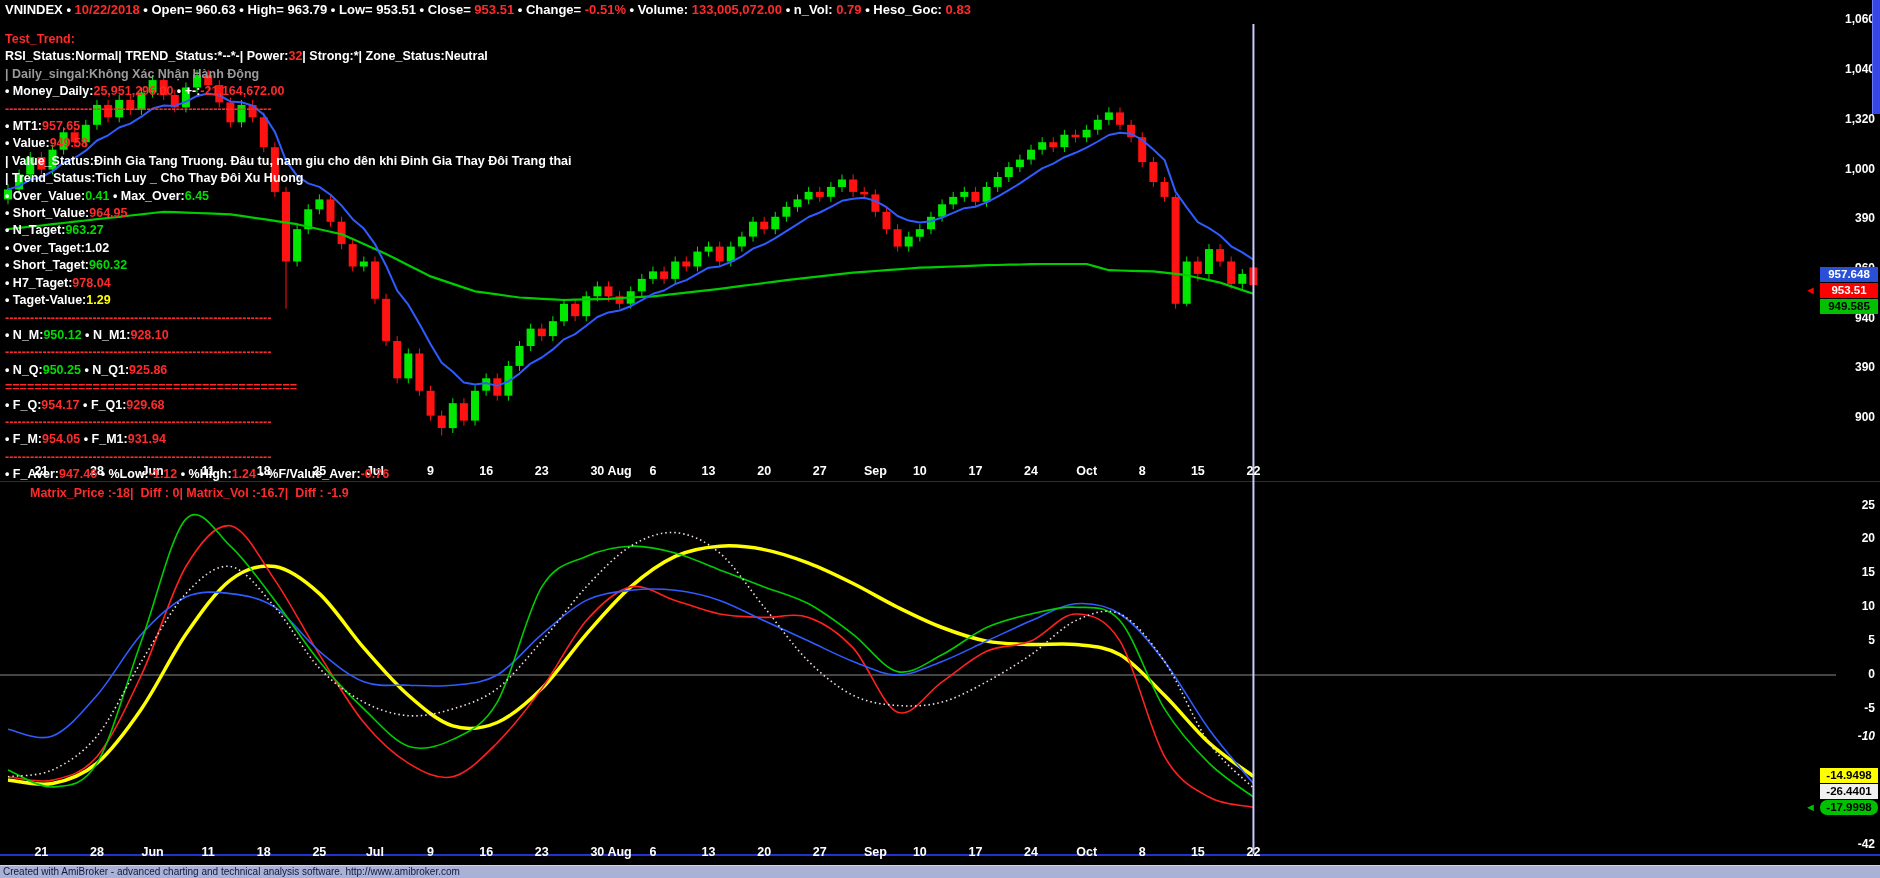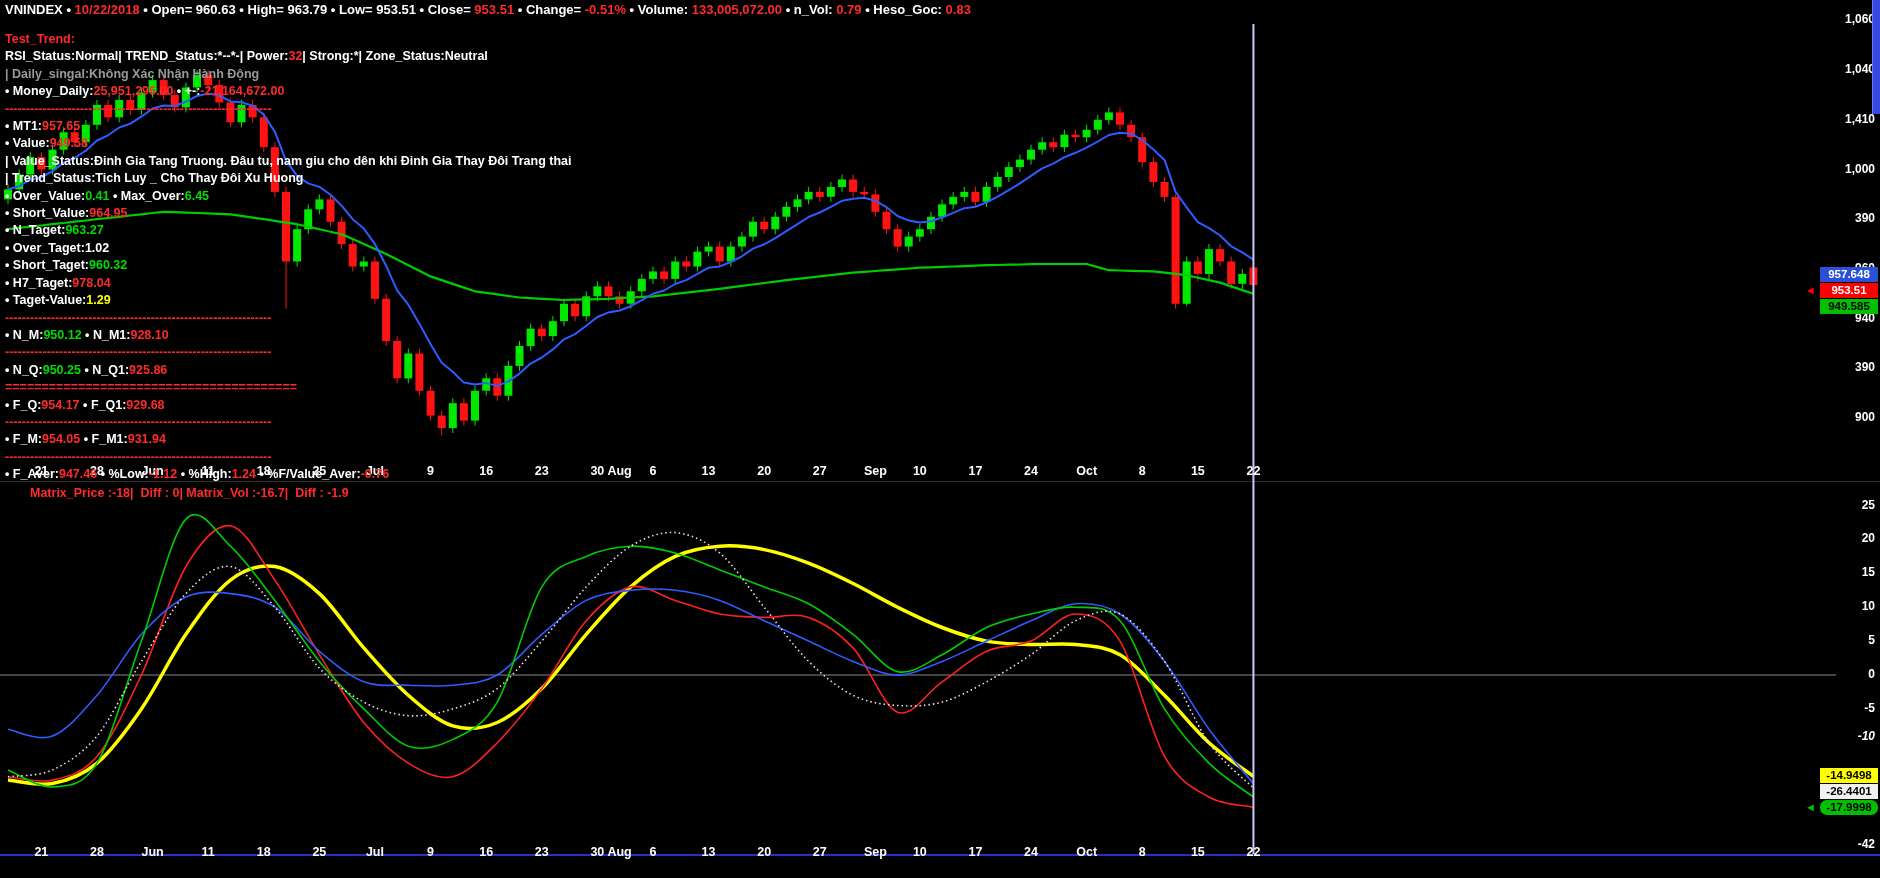--- a/index.html
+++ b/index.html
@@ -266,21 +266,21 @@
       <path d="M8.0,769.9C15.4,772.7 37.7,788.0 52.5,786.9C67.3,785.7 82.1,787.4 97.0,763.1C111.8,738.8 126.6,681.8 141.4,641.1C156.3,600.4 171.1,534.9 185.9,519.1C200.7,503.2 215.6,532.6 230.4,546.2C245.2,559.7 260.1,581.2 274.9,600.4C289.7,619.6 304.5,643.4 319.4,661.4C334.2,679.5 349.0,694.8 363.8,708.9C378.7,723.0 393.5,741.1 408.3,746.2C423.1,751.3 438.0,746.8 452.8,739.4C467.6,732.1 482.5,727.5 497.3,702.1C512.1,676.7 526.9,611.2 541.8,586.9C556.6,562.6 571.4,563.1 586.2,556.4C601.1,549.6 615.9,546.7 630.7,546.2C645.5,545.6 660.4,549.0 675.2,553.0C690.0,556.9 704.9,564.3 719.7,569.9C734.5,575.6 749.3,581.2 764.2,586.9C779.0,592.5 793.8,595.9 808.6,603.8C823.5,611.7 838.3,623.0 853.1,634.3C867.9,645.6 882.8,668.2 897.6,671.6C912.4,675.0 927.3,662.0 942.1,654.7C956.9,647.3 971.7,634.3 986.6,627.5C1001.4,620.8 1016.2,617.4 1031.0,614.0C1045.9,610.6 1060.7,606.1 1075.5,607.2C1090.3,608.3 1105.2,603.8 1120.0,620.8C1134.8,637.7 1149.7,685.2 1164.5,708.9C1179.3,732.6 1194.1,748.5 1209.0,763.1C1223.8,777.8 1246.0,791.4 1253.4,797.0" fill="none" stroke="#00cc00" stroke-width="1.6"></path>
       <path d="M8.0,776.7C15.4,775.6 37.7,776.7 52.5,769.9C67.3,763.1 82.1,754.1 97.0,736.0C111.8,717.9 126.6,685.2 141.4,661.4C156.3,637.7 171.1,609.5 185.9,593.6C200.7,577.8 215.6,564.3 230.4,566.5C245.2,568.8 260.1,590.3 274.9,607.2C289.7,624.2 304.5,652.4 319.4,668.2C334.2,684.0 349.0,694.2 363.8,702.1C378.7,710.0 393.5,714.5 408.3,715.7C423.1,716.8 438.0,713.4 452.8,708.9C467.6,704.4 482.5,699.9 497.3,688.6C512.1,677.3 526.9,658.0 541.8,641.1C556.6,624.2 571.4,602.7 586.2,586.9C601.1,571.0 615.9,555.2 630.7,546.2C645.5,537.1 660.4,531.5 675.2,532.6C690.0,533.8 704.9,540.5 719.7,553.0C734.5,565.4 749.3,589.1 764.2,607.2C779.0,625.3 793.8,646.8 808.6,661.4C823.5,676.1 838.3,688.0 853.1,695.3C867.9,702.7 882.8,704.4 897.6,705.5C912.4,706.6 927.3,706.1 942.1,702.1C956.9,698.2 971.7,689.7 986.6,681.8C1001.4,673.9 1016.2,664.8 1031.0,654.7C1045.9,644.5 1060.7,627.5 1075.5,620.8C1090.3,614.0 1105.2,607.2 1120.0,614.0C1134.8,620.8 1149.7,640.0 1164.5,661.4C1179.3,682.9 1194.1,721.7 1209.0,742.8C1223.8,763.9 1246.0,780.5 1253.4,788.0" fill="none" stroke="#f2dede" stroke-width="1.6" stroke-dasharray="1.5 3"></path>
       <line x1="1253.4399999999998" y1="24" x2="1253.4399999999998" y2="854" stroke="#c8ccff" stroke-width="2"></line>
     </svg>
   <div id="titlebar" class="titlebar"><span style="color: rgb(255, 255, 255);">VNINDEX</span><span style="color: rgb(255, 255, 255);"> • </span><span style="color: rgb(255, 42, 42);">10/22/2018</span><span style="color: rgb(255, 255, 255);"> • Open= 960.63 • High= 963.79 • Low= 953.51 • Close= </span><span style="color: rgb(255, 42, 42);">953.51</span><span style="color: rgb(255, 255, 255);"> • Change= </span><span style="color: rgb(255, 42, 42);">-0.51%</span><span style="color: rgb(255, 255, 255);"> • Volume: </span><span style="color: rgb(255, 42, 42);">133,005,072.00</span><span style="color: rgb(255, 255, 255);"> • n_Vol: </span><span style="color: rgb(255, 42, 42);">0.79</span><span style="color: rgb(255, 255, 255);"> • Heso_Goc: </span><span style="color: rgb(255, 42, 42);">0.83</span></div>
   <div id="overlay" class="overlay"><div><span style="color: rgb(255, 42, 42);">Test_Trend:</span></div><div><span style="color: rgb(255, 255, 255);">RSI_Status:Normal| TREND_Status:*--*-| Power:</span><span style="color: rgb(255, 42, 42);">32</span><span style="color: rgb(255, 255, 255);">| Strong:*| Zone_Status:Neutral</span></div><div><span style="color: rgb(154, 154, 154);">| Daily_singal:Không Xác Nhận Hành Động</span></div><div><span style="color: rgb(255, 255, 255);">• Money_Daily:</span><span style="color: rgb(255, 42, 42);">25,951,296.00</span><span style="color: rgb(255, 255, 255);"> • +-:</span><span style="color: rgb(255, 42, 42);">-21,164,672.00</span></div><div><span style="color: rgb(255, 42, 42);">----------------------------------------------------------------</span></div><div><span style="color: rgb(255, 255, 255);">• MT1:</span><span style="color: rgb(255, 42, 42);">957.65</span></div><div><span style="color: rgb(255, 255, 255);">• Value:</span><span style="color: rgb(255, 42, 42);">949.58</span></div><div><span style="color: rgb(255, 255, 255);">| Value_Status:Đinh Gia Tang Truong. Đâu tu, nam giu cho dên khi Đinh Gia Thay Đôi Trang thai</span></div><div><span style="color: rgb(255, 255, 255);">| Trend_Status:Tich Luy _ Cho Thay Đôi Xu Huong</span></div><div><span style="color: rgb(255, 255, 255);">• Over_Value:</span><span style="color: rgb(0, 221, 0);">0.41</span><span style="color: rgb(255, 255, 255);"> • Max_Over:</span><span style="color: rgb(0, 221, 0);">6.45</span></div><div><span style="color: rgb(255, 255, 255);">• Short_Value:</span><span style="color: rgb(255, 42, 42);">964.95</span></div><div><span style="color: rgb(255, 255, 255);">• N_Taget:</span><span style="color: rgb(0, 221, 0);">963.27</span></div><div><span style="color: rgb(255, 255, 255);">• Over_Taget:</span><span style="color: rgb(255, 255, 255);">1.02</span></div><div><span style="color: rgb(255, 255, 255);">• Short_Taget:</span><span style="color: rgb(0, 221, 0);">960.32</span></div><div><span style="color: rgb(255, 255, 255);">• H7_Taget:</span><span style="color: rgb(255, 42, 42);">978.04</span></div><div><span style="color: rgb(255, 255, 255);">• Taget-Value:</span><span style="color: rgb(255, 255, 0);">1.29</span></div><div><span style="color: rgb(255, 42, 42);">----------------------------------------------------------------</span></div><div><span style="color: rgb(255, 255, 255);">• N_M:</span><span style="color: rgb(0, 221, 0);">950.12</span><span style="color: rgb(255, 255, 255);"> • N_M1:</span><span style="color: rgb(255, 42, 42);">928.10</span></div><div><span style="color: rgb(255, 42, 42);">----------------------------------------------------------------</span></div><div><span style="color: rgb(255, 255, 255);">• N_Q:</span><span style="color: rgb(0, 221, 0);">950.25</span><span style="color: rgb(255, 255, 255);"> • N_Q1:</span><span style="color: rgb(255, 42, 42);">925.86</span></div><div><span style="color: rgb(255, 42, 42);">========================================</span></div><div><span style="color: rgb(255, 255, 255);">• F_Q:</span><span style="color: rgb(255, 42, 42);">954.17</span><span style="color: rgb(255, 255, 255);"> • F_Q1:</span><span style="color: rgb(255, 42, 42);">929.68</span></div><div><span style="color: rgb(255, 42, 42);">----------------------------------------------------------------</span></div><div><span style="color: rgb(255, 255, 255);">• F_M:</span><span style="color: rgb(255, 42, 42);">954.05</span><span style="color: rgb(255, 255, 255);"> • F_M1:</span><span style="color: rgb(255, 42, 42);">931.94</span></div><div><span style="color: rgb(255, 42, 42);">----------------------------------------------------------------</span></div><div><span style="color: rgb(255, 255, 255);">• F_Aver:</span><span style="color: rgb(255, 42, 42);">947.46</span><span style="color: rgb(255, 255, 255);"> • %Low:</span><span style="color: rgb(255, 42, 42);">-1.12</span><span style="color: rgb(255, 255, 255);"> • %High:</span><span style="color: rgb(255, 42, 42);">1.24</span><span style="color: rgb(255, 255, 255);"> • %F/Value_Aver:</span><span style="color: rgb(255, 42, 42);">-0.76</span></div></div>
   <div id="panel2title" class="panel2title"><span style="color: rgb(255, 42, 42); margin-left: 24px;">Matrix_Price :-18|  Diff : 0| Matrix_Vol :-16.7|  Diff : -1.9</span></div>
   <div id="yaxis-main">
       <div class="ylabel" style="top: 12.4px;">1,060</div>
       <div class="ylabel" style="top: 62.112px;">1,040</div>
-      <div class="ylabel" style="top: 111.824px;">1,410</div>
+      <div class="ylabel" style="top: 111.824px;">1,320</div>
       <div class="ylabel" style="top: 161.536px;">1,000</div>
       <div class="ylabel" style="top: 211.248px;">390</div>
       <div class="ylabel" style="top: 260.96px;">960</div>
       <div class="ylabel" style="top: 310.672px;">940</div>
       <div class="ylabel" style="top: 360.384px;">390</div>
       <div class="ylabel" style="top: 410.096px;">900</div>
     </div>
   <div id="yaxis-osc">
       <div class="ylabel" style="top: 497.5px;">25</div>
       <div class="ylabel" style="top: 531.4px;">20</div>
@@ -350,13 +350,14 @@
       <div class="tag" style="top: 266.806px; background: rgb(43, 80, 216); color: rgb(255, 255, 255);">957.648</div>
       <div class="tagarrow" style="top: 282.806px; color: rgb(255, 0, 0);">◄</div>
       <div class="tag" style="top: 282.806px; background: rgb(255, 0, 0); color: rgb(255, 255, 255);">953.51</div>
       <div class="tag" style="top: 298.806px; background: rgb(0, 192, 0); color: rgb(0, 0, 0);">949.585</div>
       <div class="tag" style="top: 768.36px; background: rgb(255, 255, 0); color: rgb(0, 0, 0);">-14.9498</div>
       <div class="tag" style="top: 784.36px; background: rgb(240, 240, 240); color: rgb(0, 0, 0);">-26.4401</div>
       <div class="tagarrow" style="top: 800.36px; color: rgb(0, 192, 0);">◄</div>
       <div class="tag" style="top: 800.36px; background: rgb(0, 192, 0); color: rgb(0, 0, 0); border-radius: 7px;">-17.9998</div>
     </div>
   <div class="scrollthumb"></div>
+  <div class="statusbar"><span>Created with AmiBroker - advanced charting and technical analysis software. http://www.amibroker.com</span></div>
 </div>
 
 </body></html>

